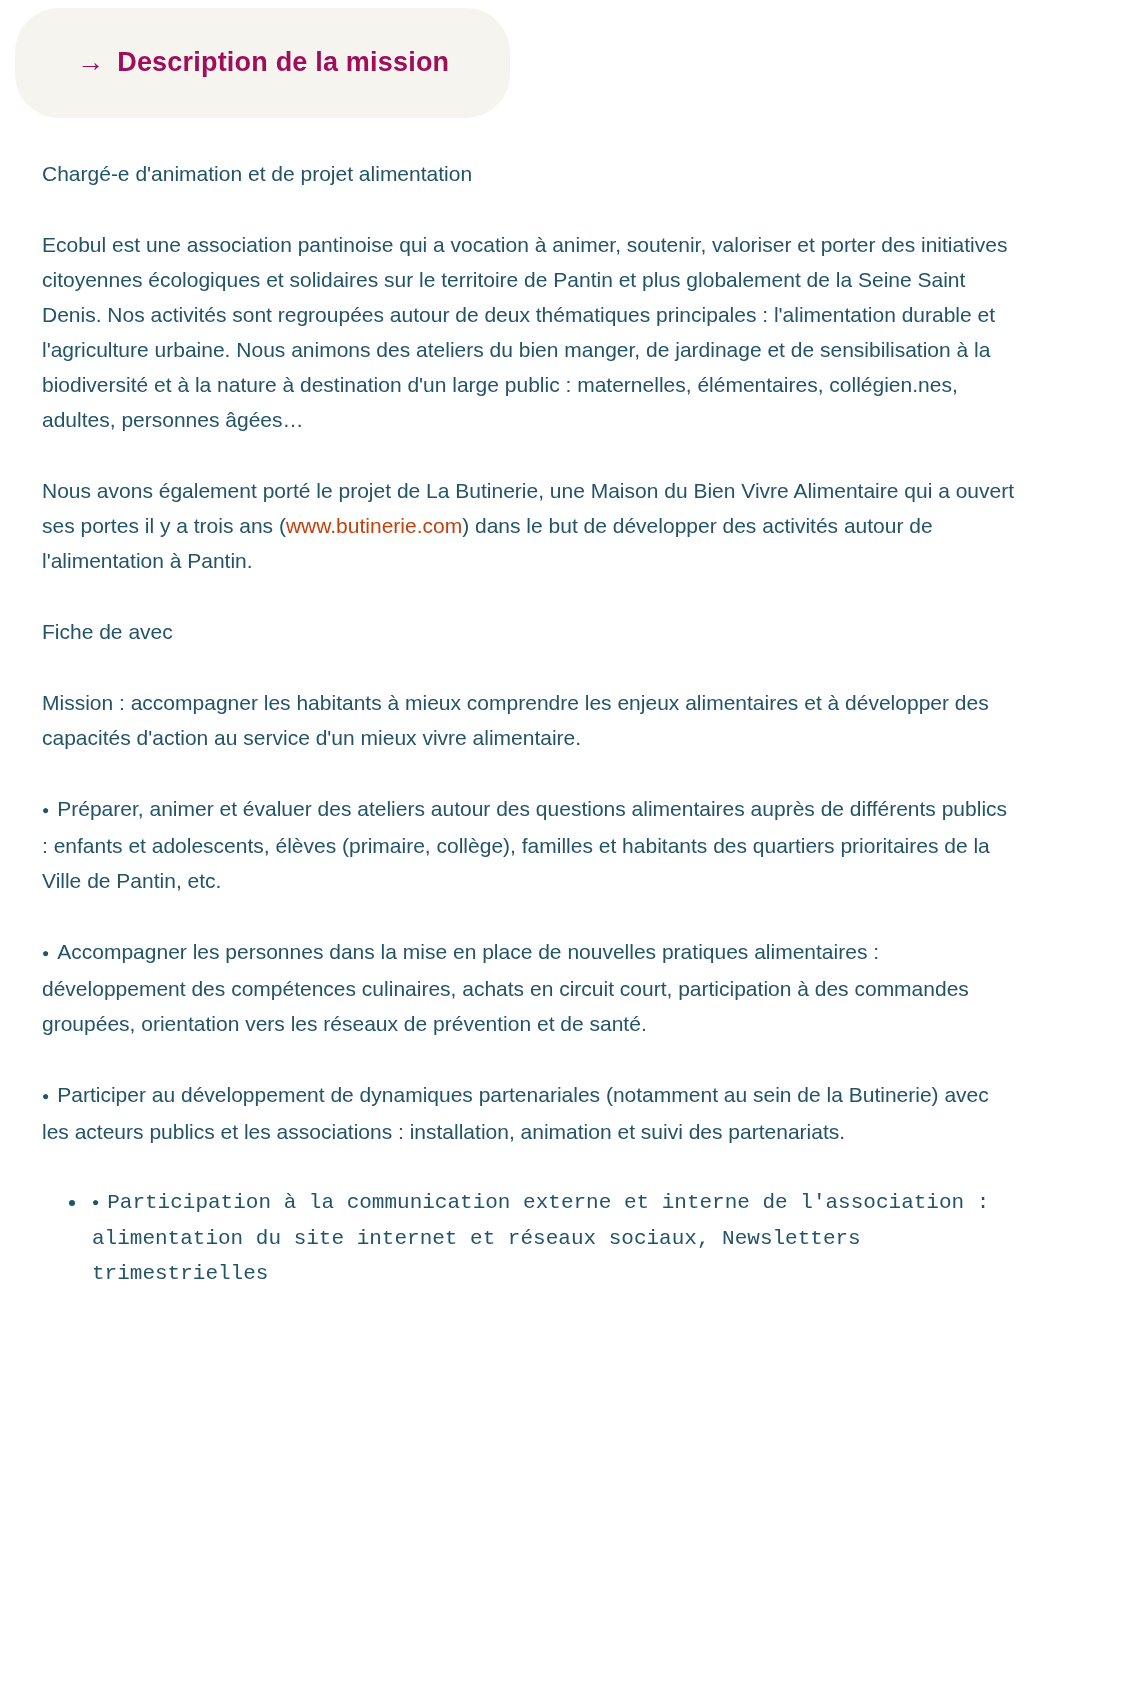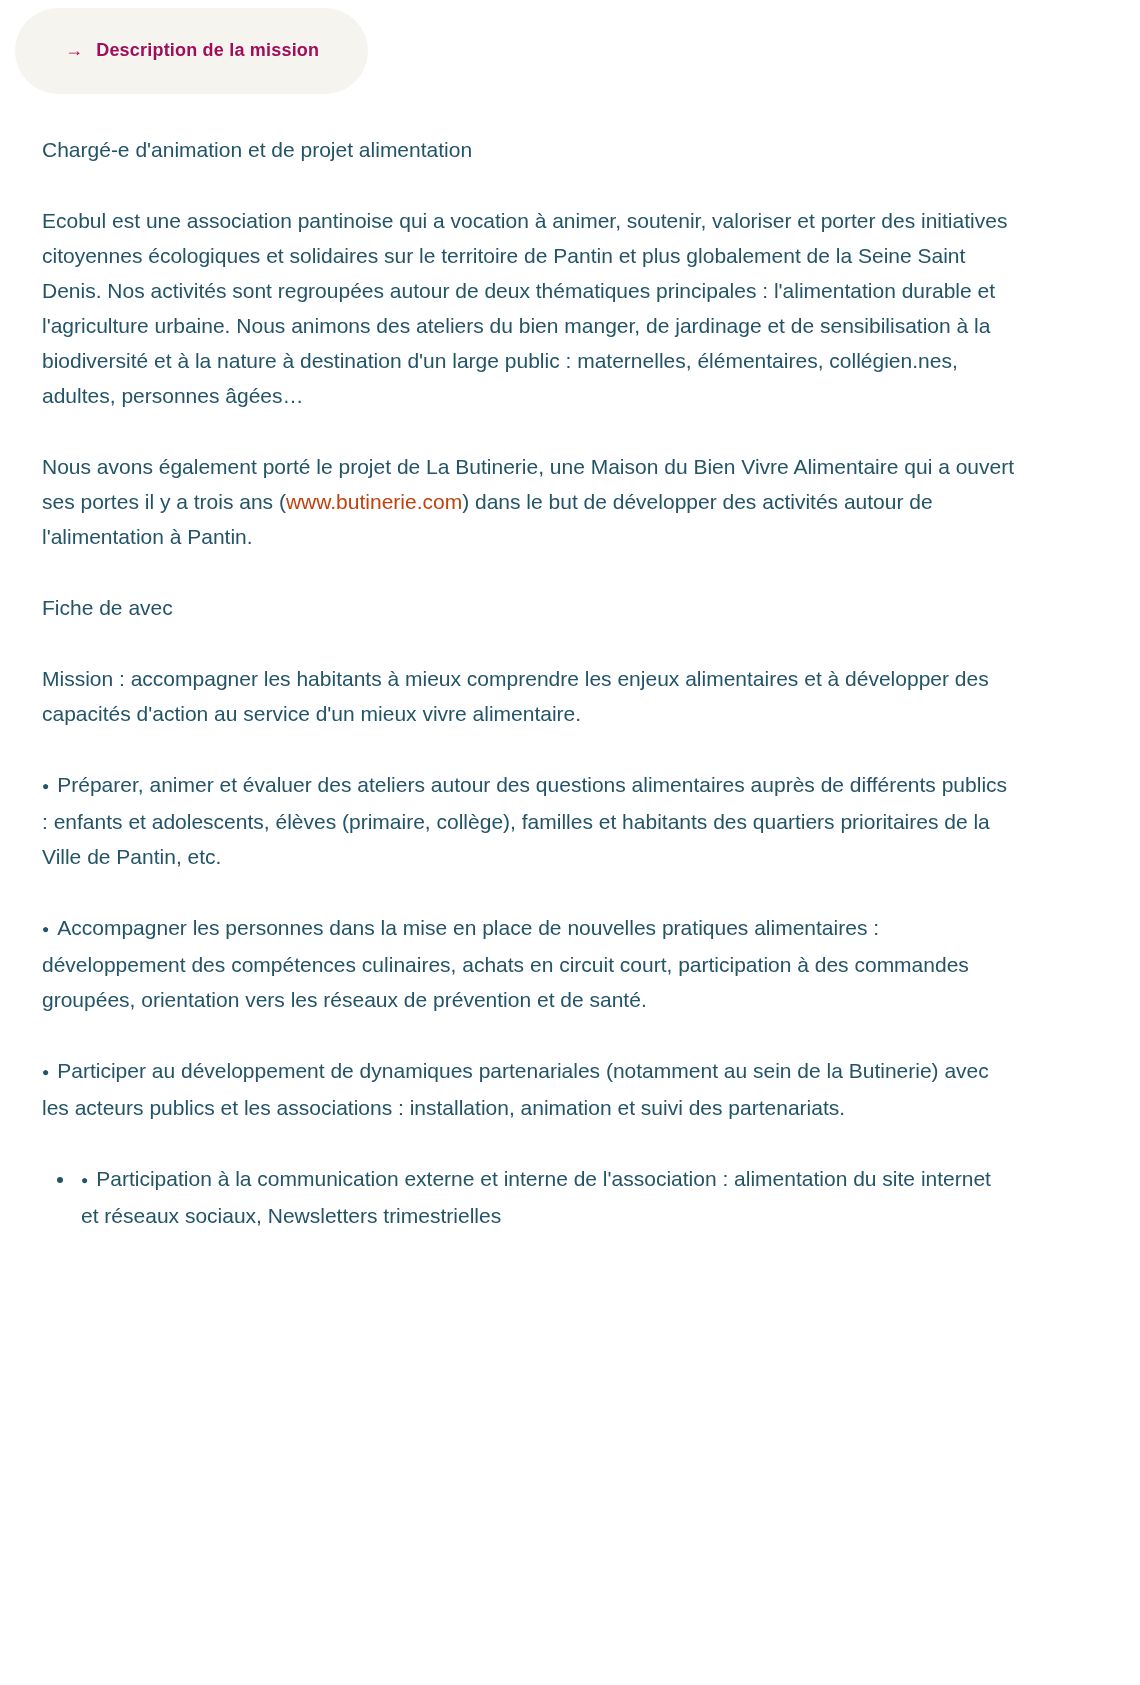--- a/index.html
+++ b/index.html
@@ -16,22 +16,22 @@
     padding-bottom: 120px;
   }
   .pill {
     display: inline-block;
     background: #f6f4ef;
     border-radius: 44px;
     margin: 8px 0 0 15px;
     padding: 21px 46px 23px 47px;
   }
   .pill h2 {
-    margin: 3px;
-    font-size: 18px;
+    margin: 15px;
+    font-size: 27px;
     line-height: 36px;
     font-weight: 700;
     color: #a00d59;
     letter-spacing: 0.2px;
     white-space: nowrap;
   }
   .pill h2 .arrow {
     font-weight: 400;
     margin-right: 13px;
   }
@@ -52,22 +52,23 @@
     vertical-align: 2px;
     margin-right: 8px;
     display: inline-block;
   }
   a.inline-link {
     color: #c2410c;
     text-decoration: none;
     cursor: pointer;
   }
   ul.comm-list {
-    margin: 4px;
+    margin: 15px;
     padding-left: 30px;
+    font-family: Liberation Mono, monospace;
   }
   ul.comm-list li {
     padding-left: 5px;
   }
 </style>
 </head>
 <body>
 
 
 

